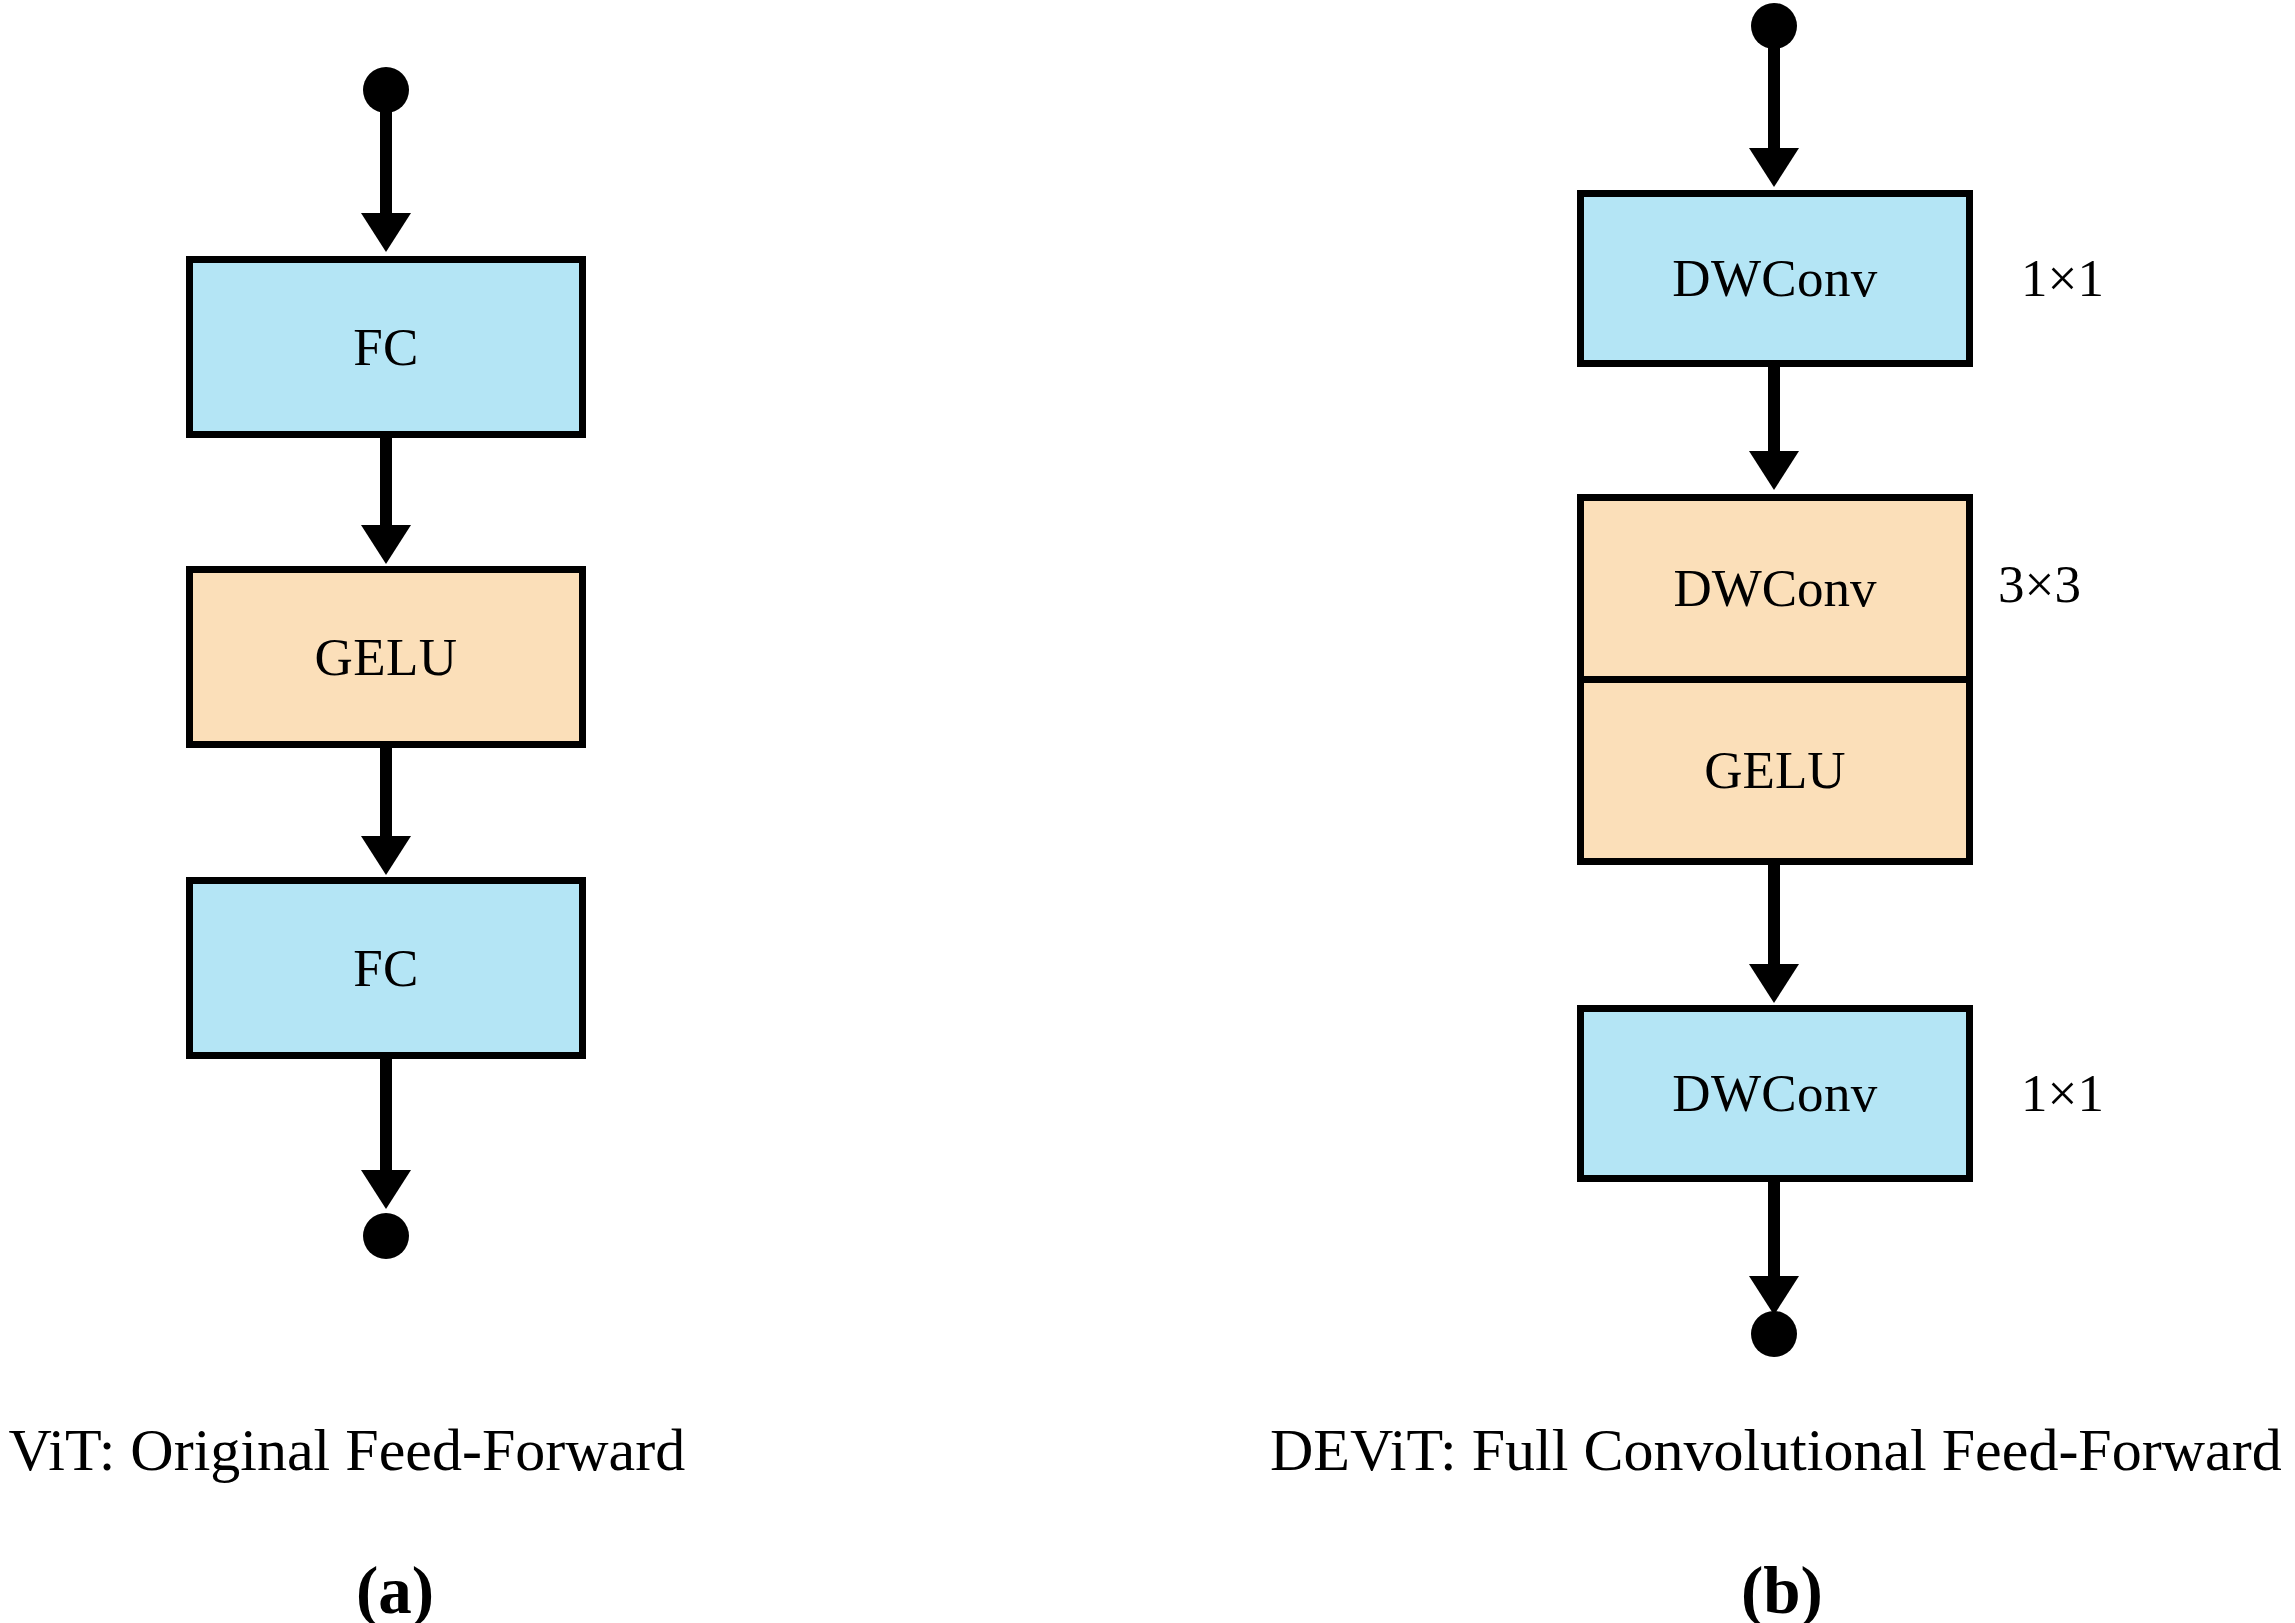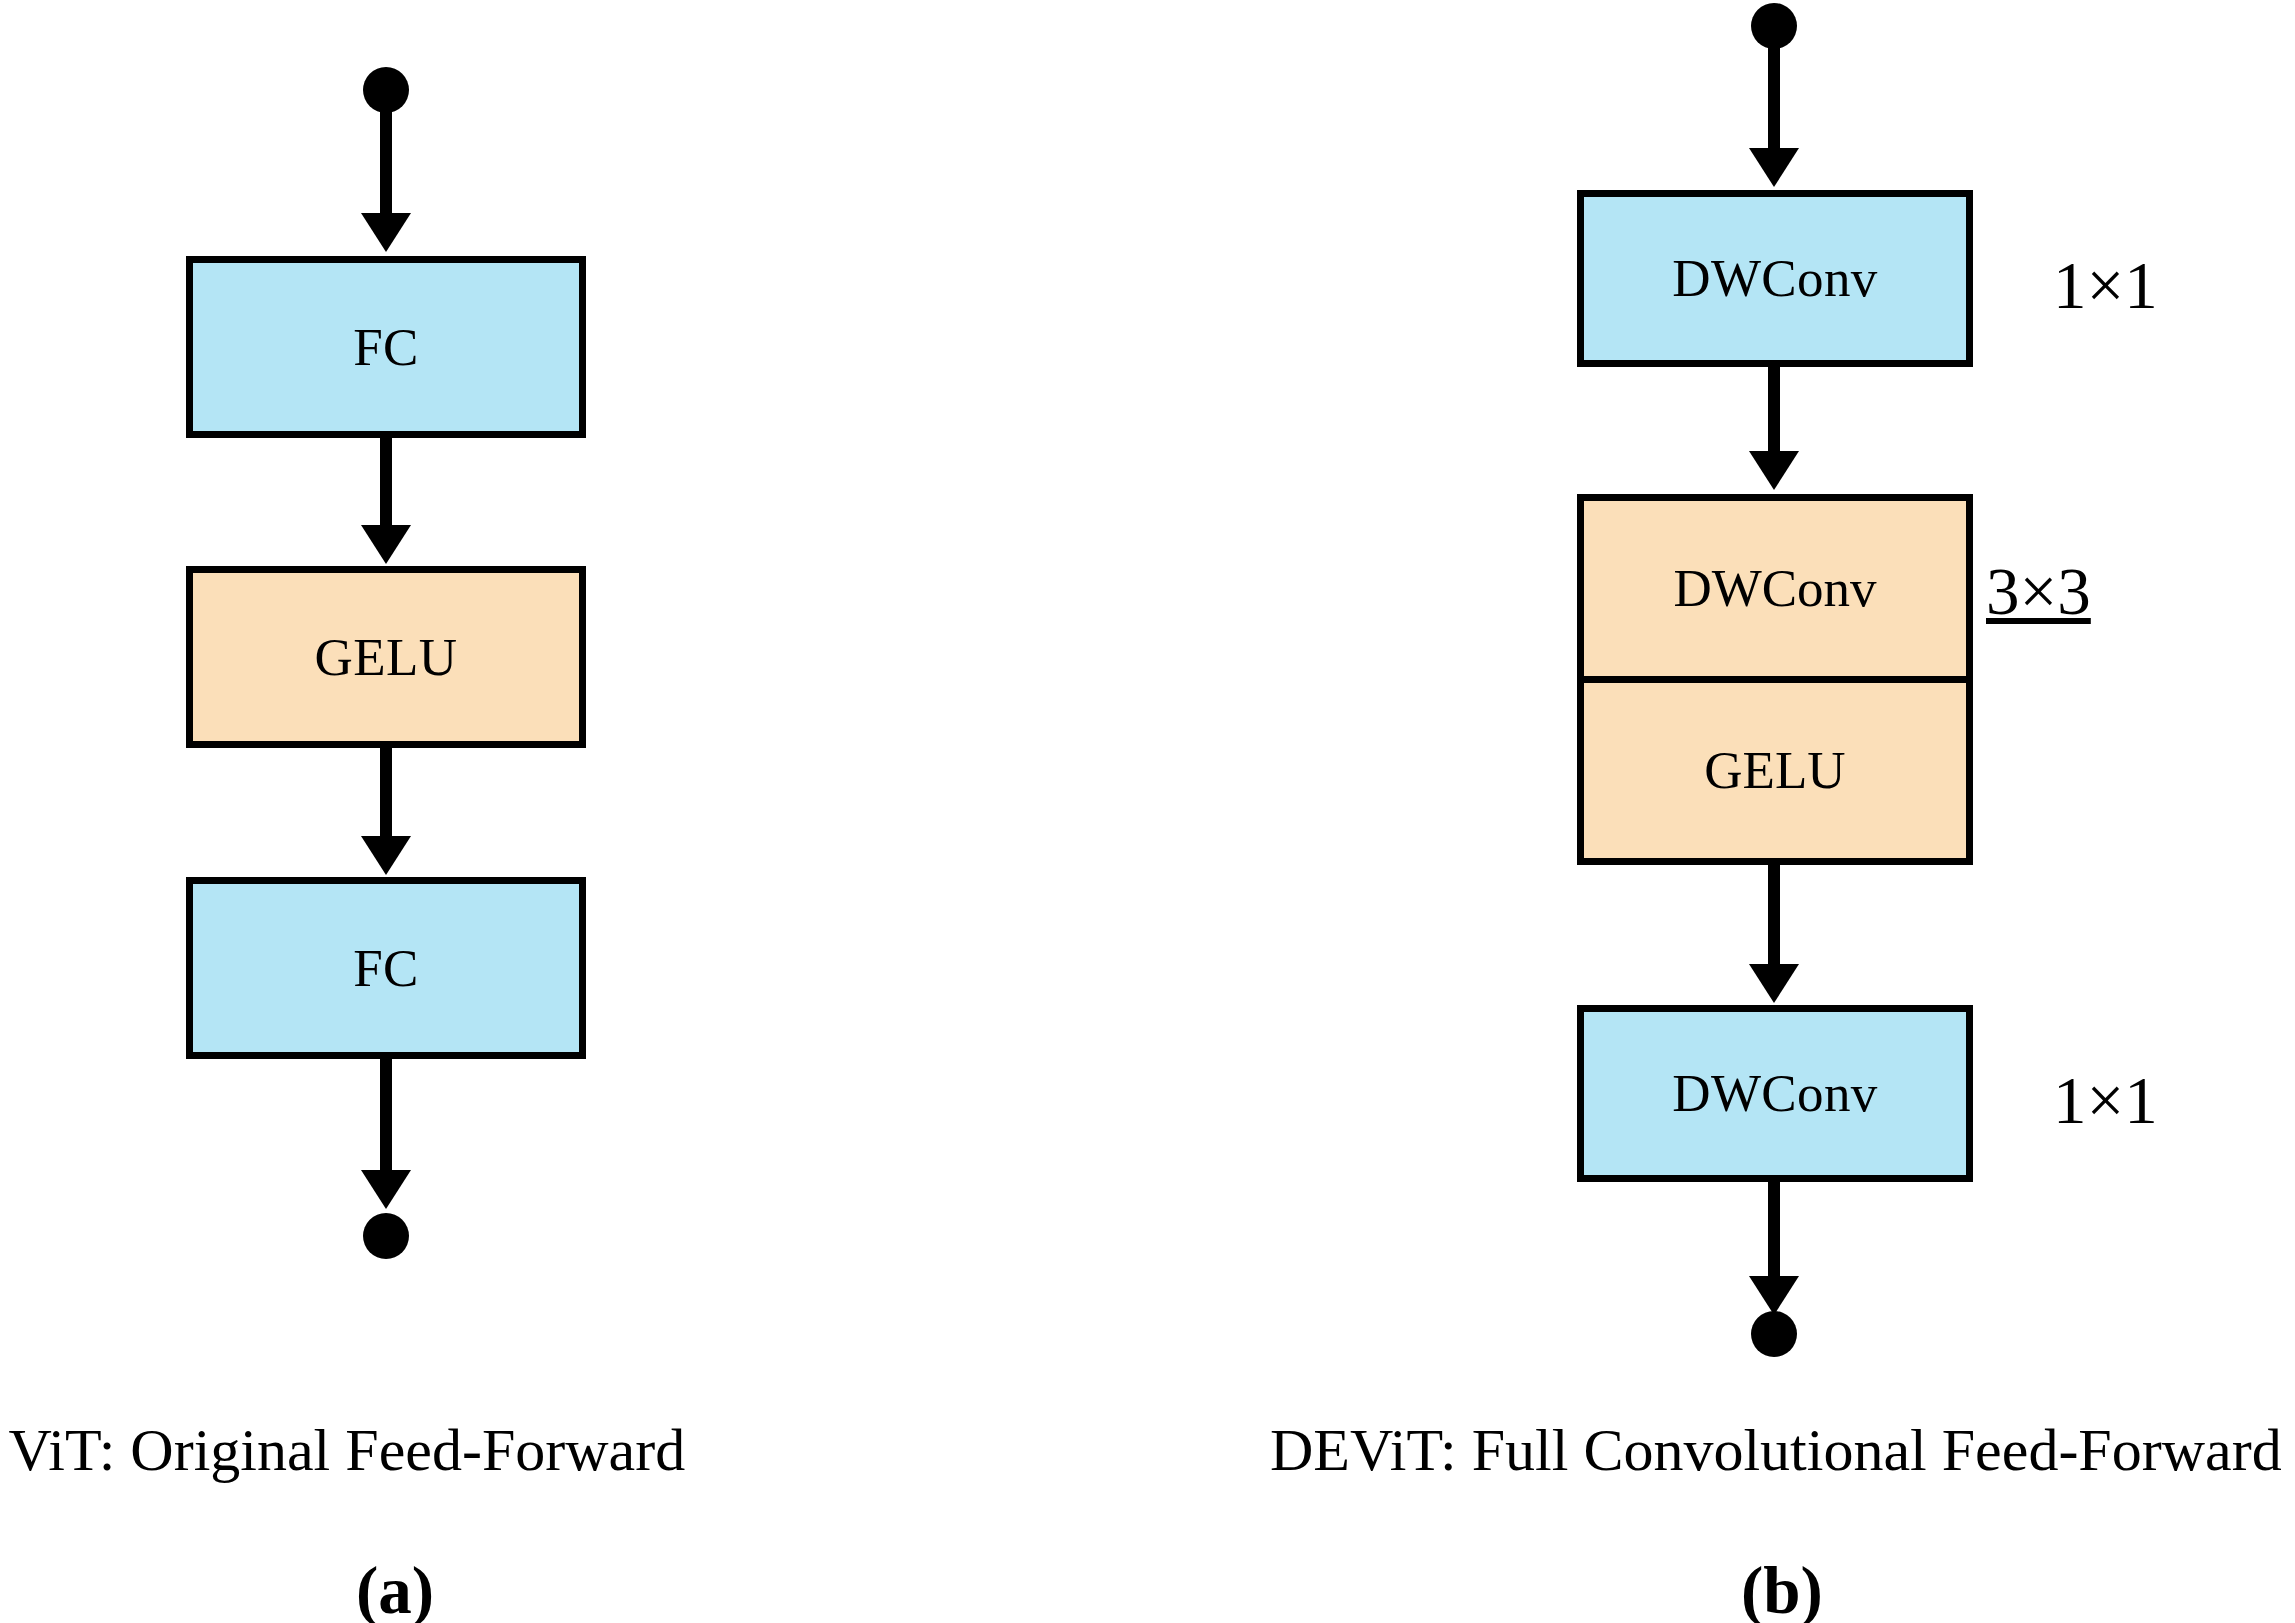--- a/index.html
+++ b/index.html
@@ -80,24 +80,23 @@
     width: 0;
     height: 0;
     border-left: 25px solid transparent;
     border-right: 25px solid transparent;
     border-top: 39px solid #000000;
   }
 
   
   .kernel-label {
     position: absolute;
-    font-size: 67px;
+    font-size: 53px;
     line-height: 1;
     white-space: nowrap;
-    margin-left: 32px;
   }
 
   
   .caption {
     position: absolute;
     font-size: 60px;
     line-height: 1;
     white-space: nowrap;
     font-family: Liberation Serif, serif;
   }
@@ -158,21 +157,21 @@
   <div class="arrowhead" style="left:1749px; top:451px;"></div>
 
   <div class="stack" style="left:1577px; top:494px; width:396px; height:371px;">
     <div class="cell">
       <span class="block-label">DWConv</span>
     </div>
     <div class="cell divider-top">
       <span class="block-label">GELU</span>
     </div>
   </div>
-  <div class="kernel-label" style="left:1954px; top:558px;text-decoration:underline;">3×3</div>
+  <div class="kernel-label" style="left:1998px; top:558px;">3×3</div>
 
   <div class="line" style="left:1768px; top:865px; width:12px; height:105px;"></div>
   <div class="arrowhead" style="left:1749px; top:964px;"></div>
 
   <div class="block fill-blue" style="left:1577px; top:1005px; width:396px; height:177px;">
     <span class="block-label">DWConv</span>
   </div>
   <div class="kernel-label" style="left:2021px; top:1067px;">1×1</div>
 
   <div class="line" style="left:1768px; top:1182px; width:12px; height:99px;"></div>

